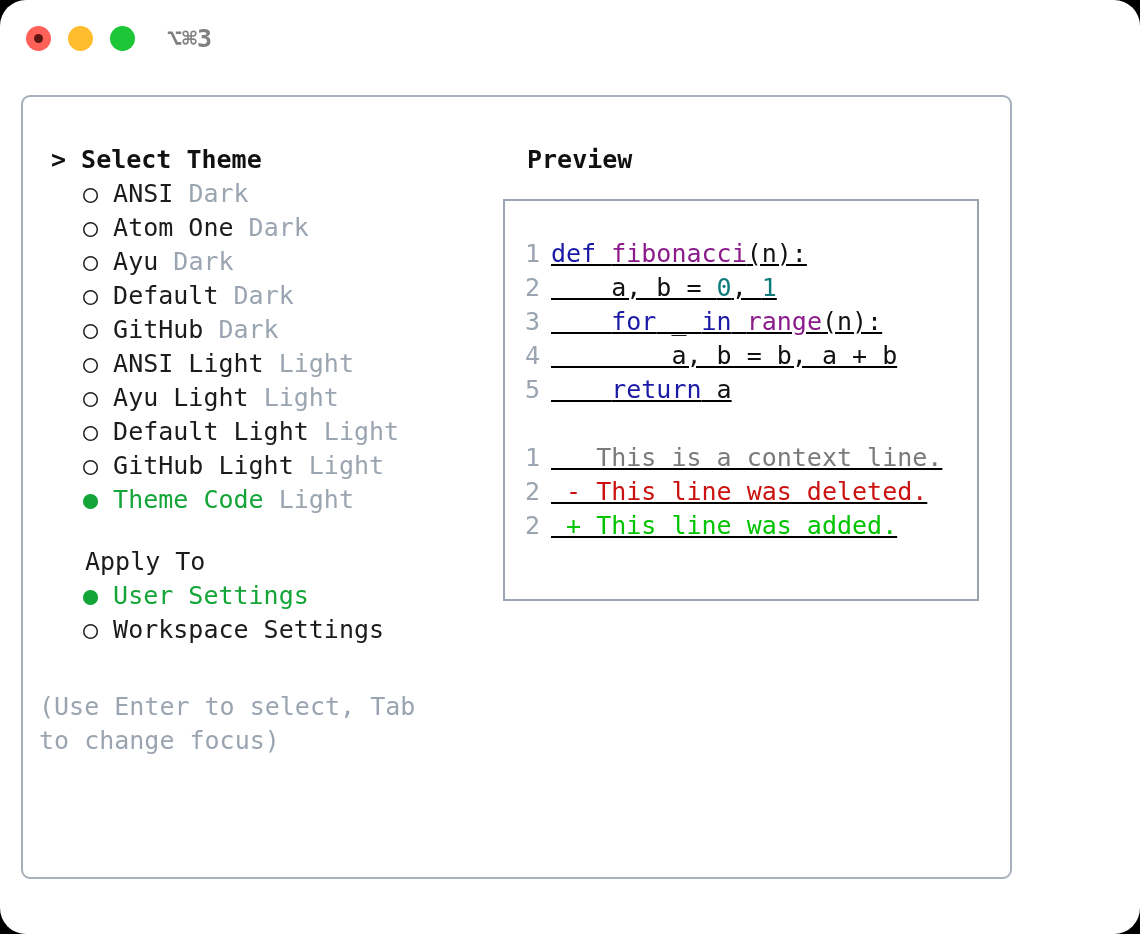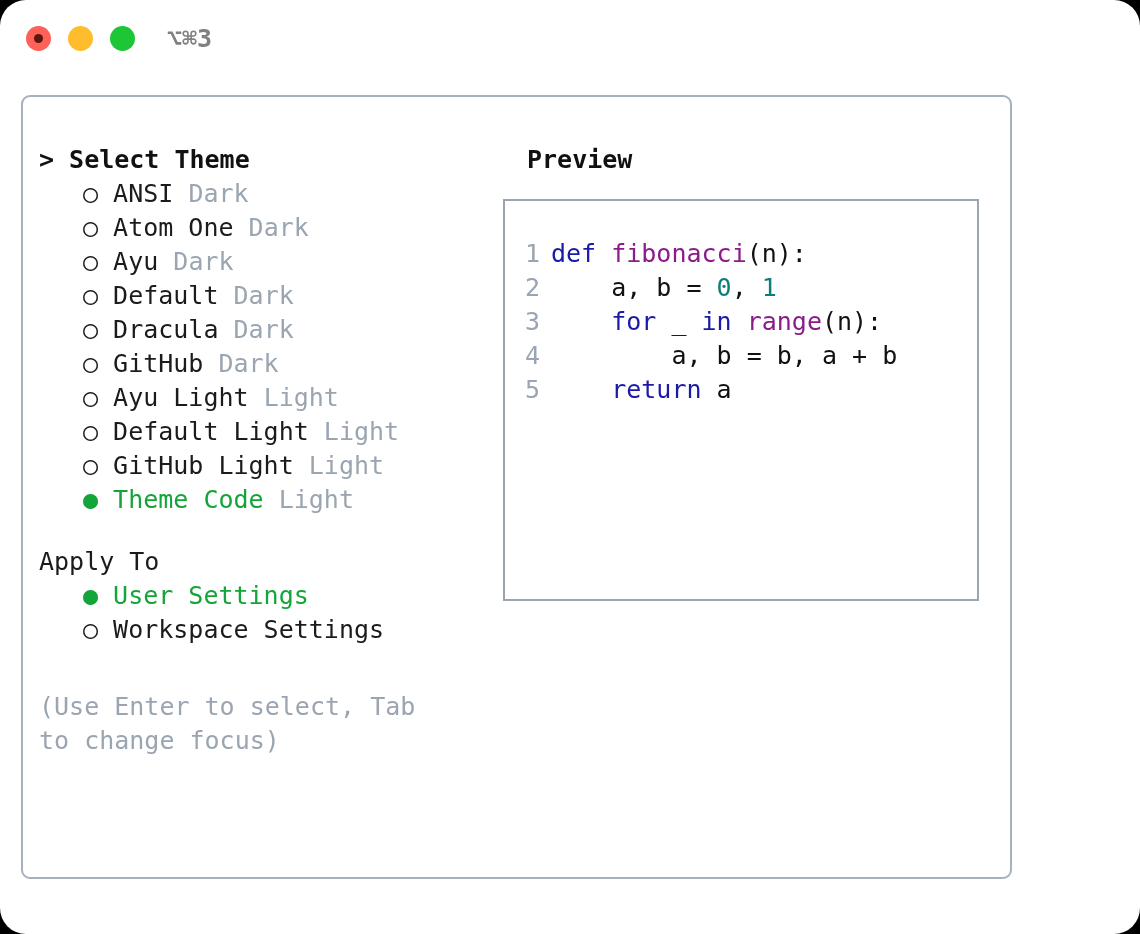--- a/index.html
+++ b/index.html
@@ -93,27 +93,29 @@
     top: 46px;
     width: 440px;
   }
 
   .heading {
     font-size: 25px;
     font-weight: bold;
     color: #111111;
     line-height: 34px;
     white-space: pre;
+    margin-left: 12px;
   }
   .heading-plain {
     font-size: 25px;
     font-weight: normal;
     color: #1b1b1b;
     line-height: 34px;
     white-space: pre;
+    margin-left: 46px;
   }
 
   .opt {
     font-size: 25px;
     line-height: 34px;
     color: #1b1b1b;
     white-space: pre;
     display: block;
     margin-left: 44px;
   }
@@ -157,20 +159,21 @@
     box-sizing: border-box;
     background: #ffffff;
     padding: 36px 0 0 0;
   }
 
   .code-line {
     font-size: 25px;
     line-height: 34px;
     white-space: pre;
     padding-left: 20px;
+    text-decoration: underline;
   }
   .ln {
     display: inline-block;
     width: 14px;
     text-align: right;
     color: #9AA5B1;
     margin-right: 12px;
   }
   .kw   { color: #1A1AA6; }
   .fn   { color: #8B1A8B; }
@@ -199,22 +202,22 @@
   <div class="panel">
     <div class="cols">
 
       <div class="left">
         <div class="heading">&gt; Select Theme</div>
         <div id="theme-list">
             <div class="opt"><span class="bullet">○ </span><span>ANSI </span><span class="tag">Dark</span></div>
             <div class="opt"><span class="bullet">○ </span><span>Atom One </span><span class="tag">Dark</span></div>
             <div class="opt"><span class="bullet">○ </span><span>Ayu </span><span class="tag">Dark</span></div>
             <div class="opt"><span class="bullet">○ </span><span>Default </span><span class="tag">Dark</span></div>
-            <div class="opt"><span class="bullet">○ </span><span>Dracula </span><span class="tag">Dark</span></div>
             <div class="opt"><span class="bullet">○ </span><span>GitHub </span><span class="tag">Dark</span></div>
+            <div class="opt"><span class="bullet">○ </span><span>ANSI Light </span><span class="tag">Light</span></div>
             <div class="opt"><span class="bullet">○ </span><span>Ayu Light </span><span class="tag">Light</span></div>
             <div class="opt"><span class="bullet">○ </span><span>Default Light </span><span class="tag">Light</span></div>
             <div class="opt"><span class="bullet">○ </span><span>GitHub Light </span><span class="tag">Light</span></div>
             <div class="opt sel"><span class="bullet">● </span><span>Theme Code </span><span class="tag">Light</span></div>
           </div>
 
         <div class="spacer-28"></div>
         <div class="heading-plain">Apply To</div>
         <div id="apply-list">
             <div class="opt sel"><span class="bullet">● </span><span>User Settings</span></div>
@@ -229,18 +232,23 @@
         <div class="preview-title">Preview</div>
         <div class="preview-box">
           <div id="code-block">
               <div class="code-line"><span class="ln">1</span><span class="kw">def </span><span class="fn">fibonacci</span><span class="pl">(n):</span></div>
               <div class="code-line"><span class="ln">2</span><span class="pl">    a, b = </span><span class="num">0</span><span class="pl">, </span><span class="num">1</span></div>
               <div class="code-line"><span class="ln">3</span><span class="pl">    </span><span class="kw">for</span><span class="pl"> _ </span><span class="kw">in</span><span class="pl"> </span><span class="fn">range</span><span class="pl">(n):</span></div>
               <div class="code-line"><span class="ln">4</span><span class="pl">        a, b = b, a + b</span></div>
               <div class="code-line"><span class="ln">5</span><span class="pl">    </span><span class="kw">return</span><span class="pl"> a</span></div>
             </div>
           <div class="diff-gap"></div>
+          <div id="diff-block">
+              <div class="code-line"><span class="ln">1</span><span class="d-ctx">   This is a context line.</span></div>
+              <div class="code-line"><span class="ln">2</span><span class="d-del"> - This line was deleted.</span></div>
+              <div class="code-line"><span class="ln">2</span><span class="d-add"> + This line was added.</span></div>
+            </div>
         </div>
       </div>
 
     </div>
   </div>
 </div>
 
 </body></html>

